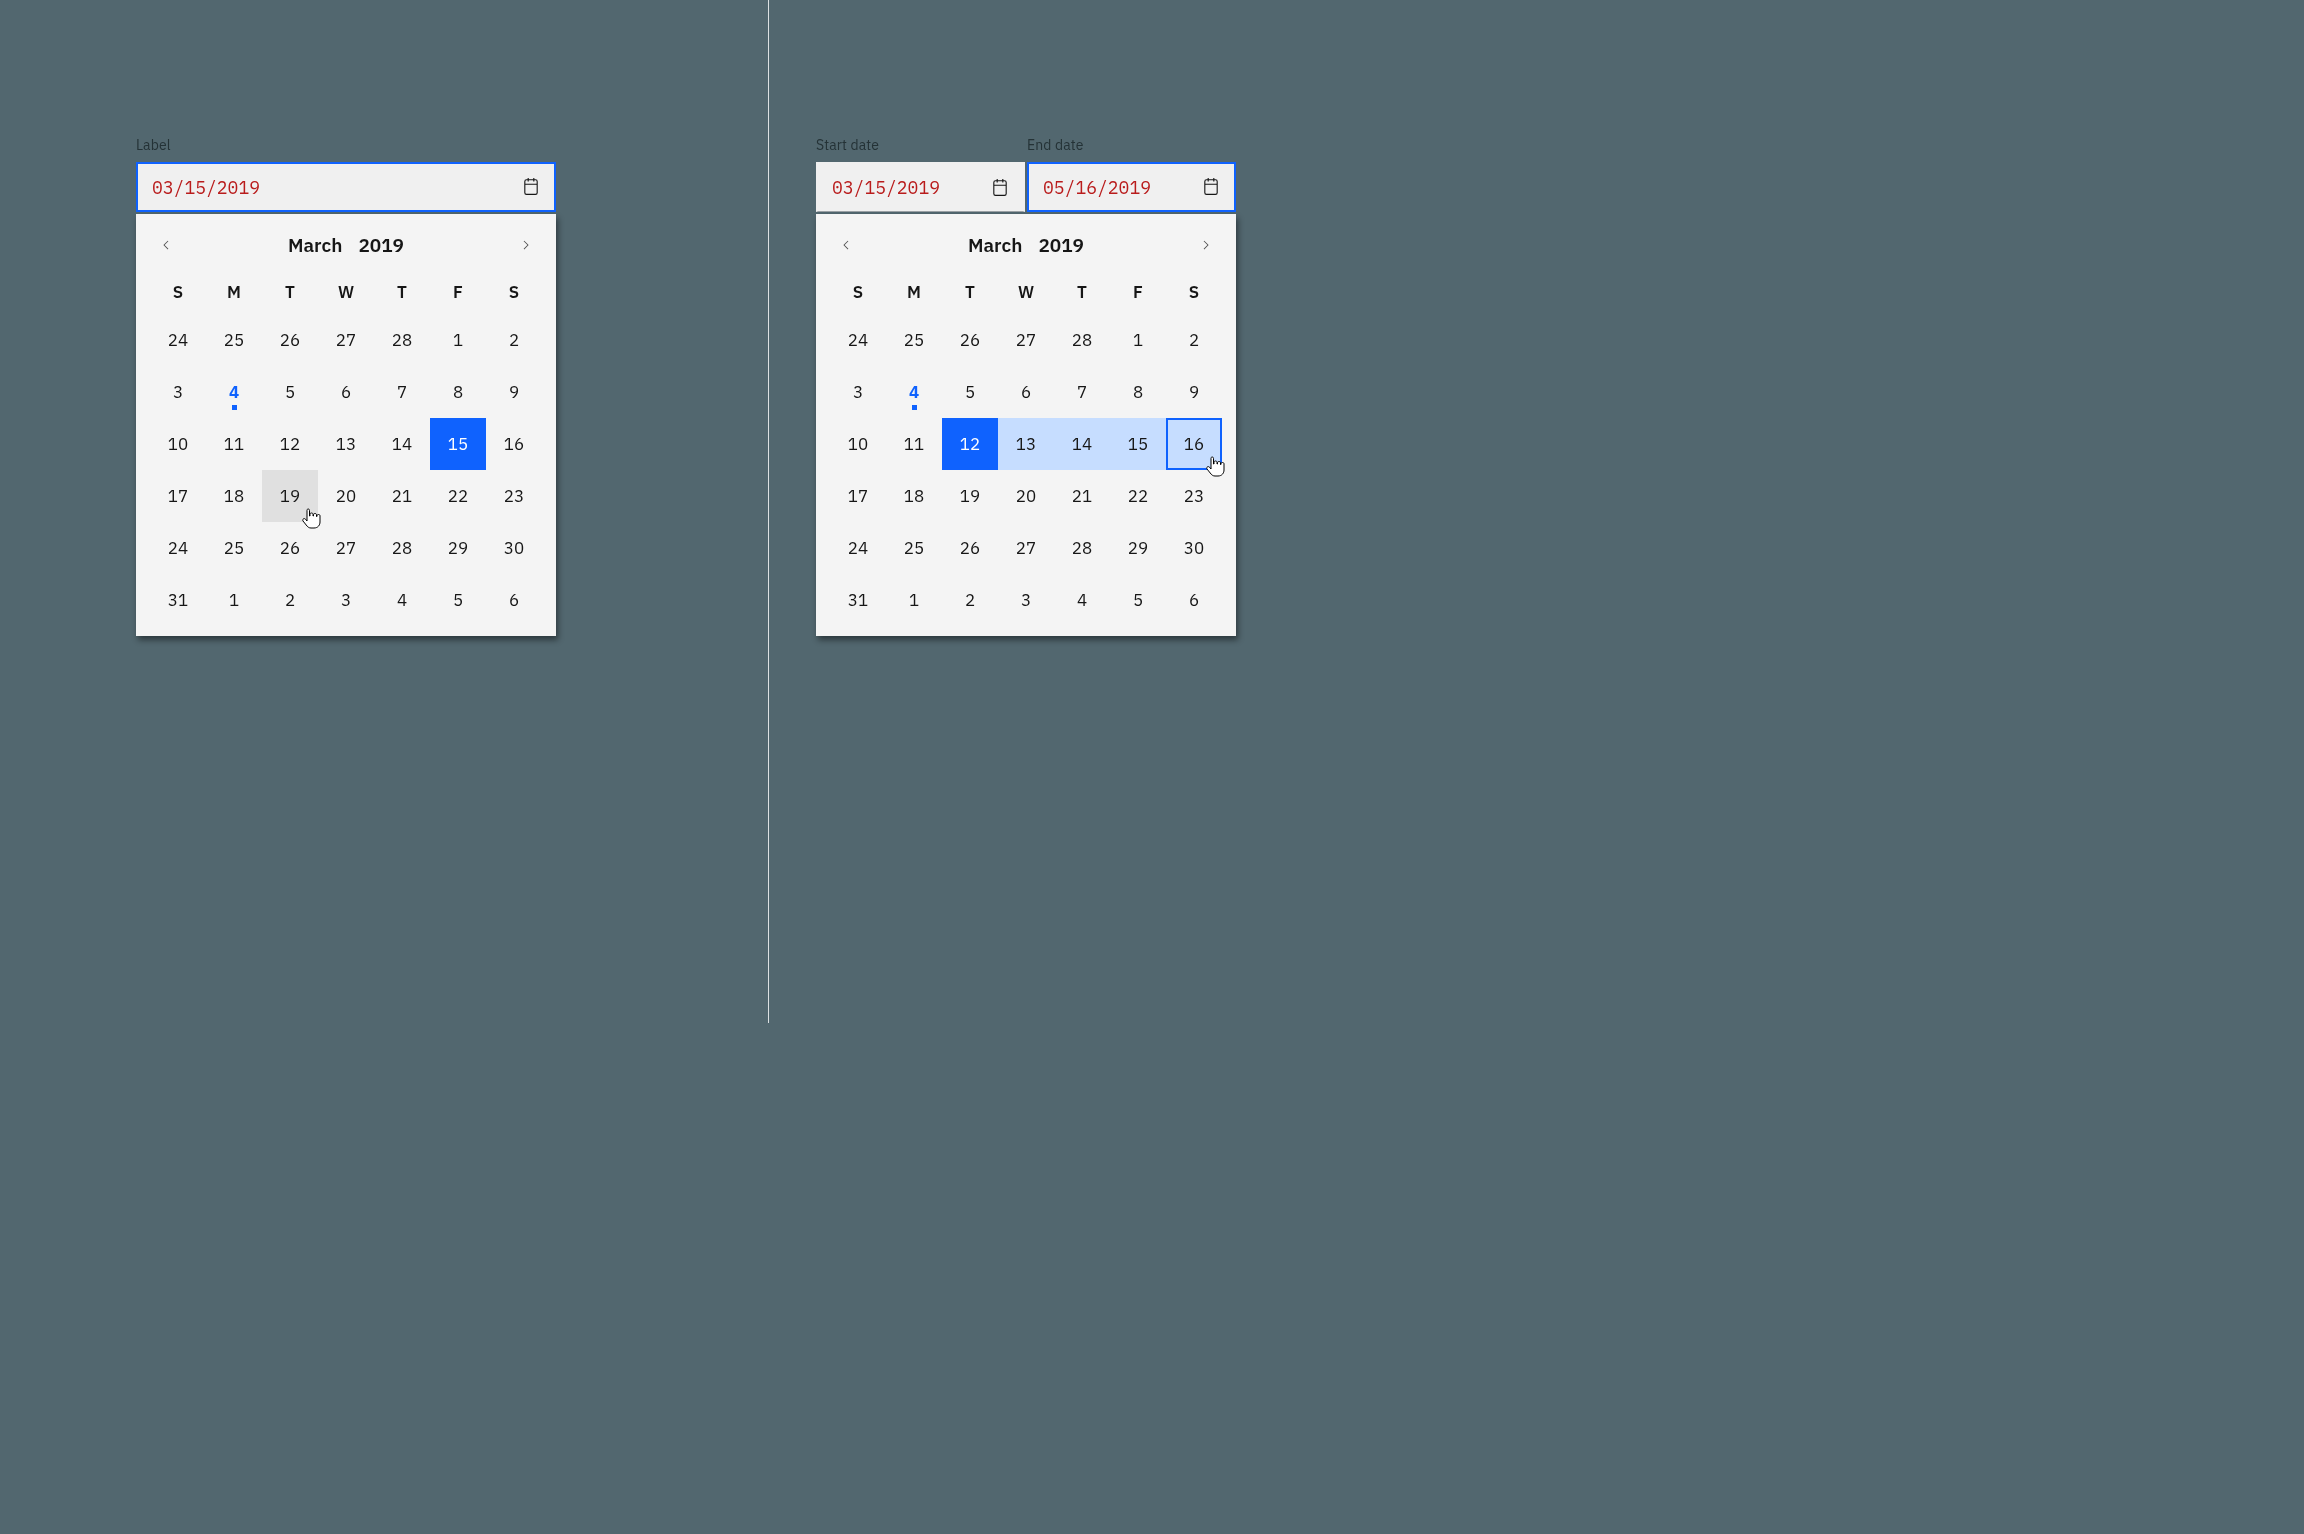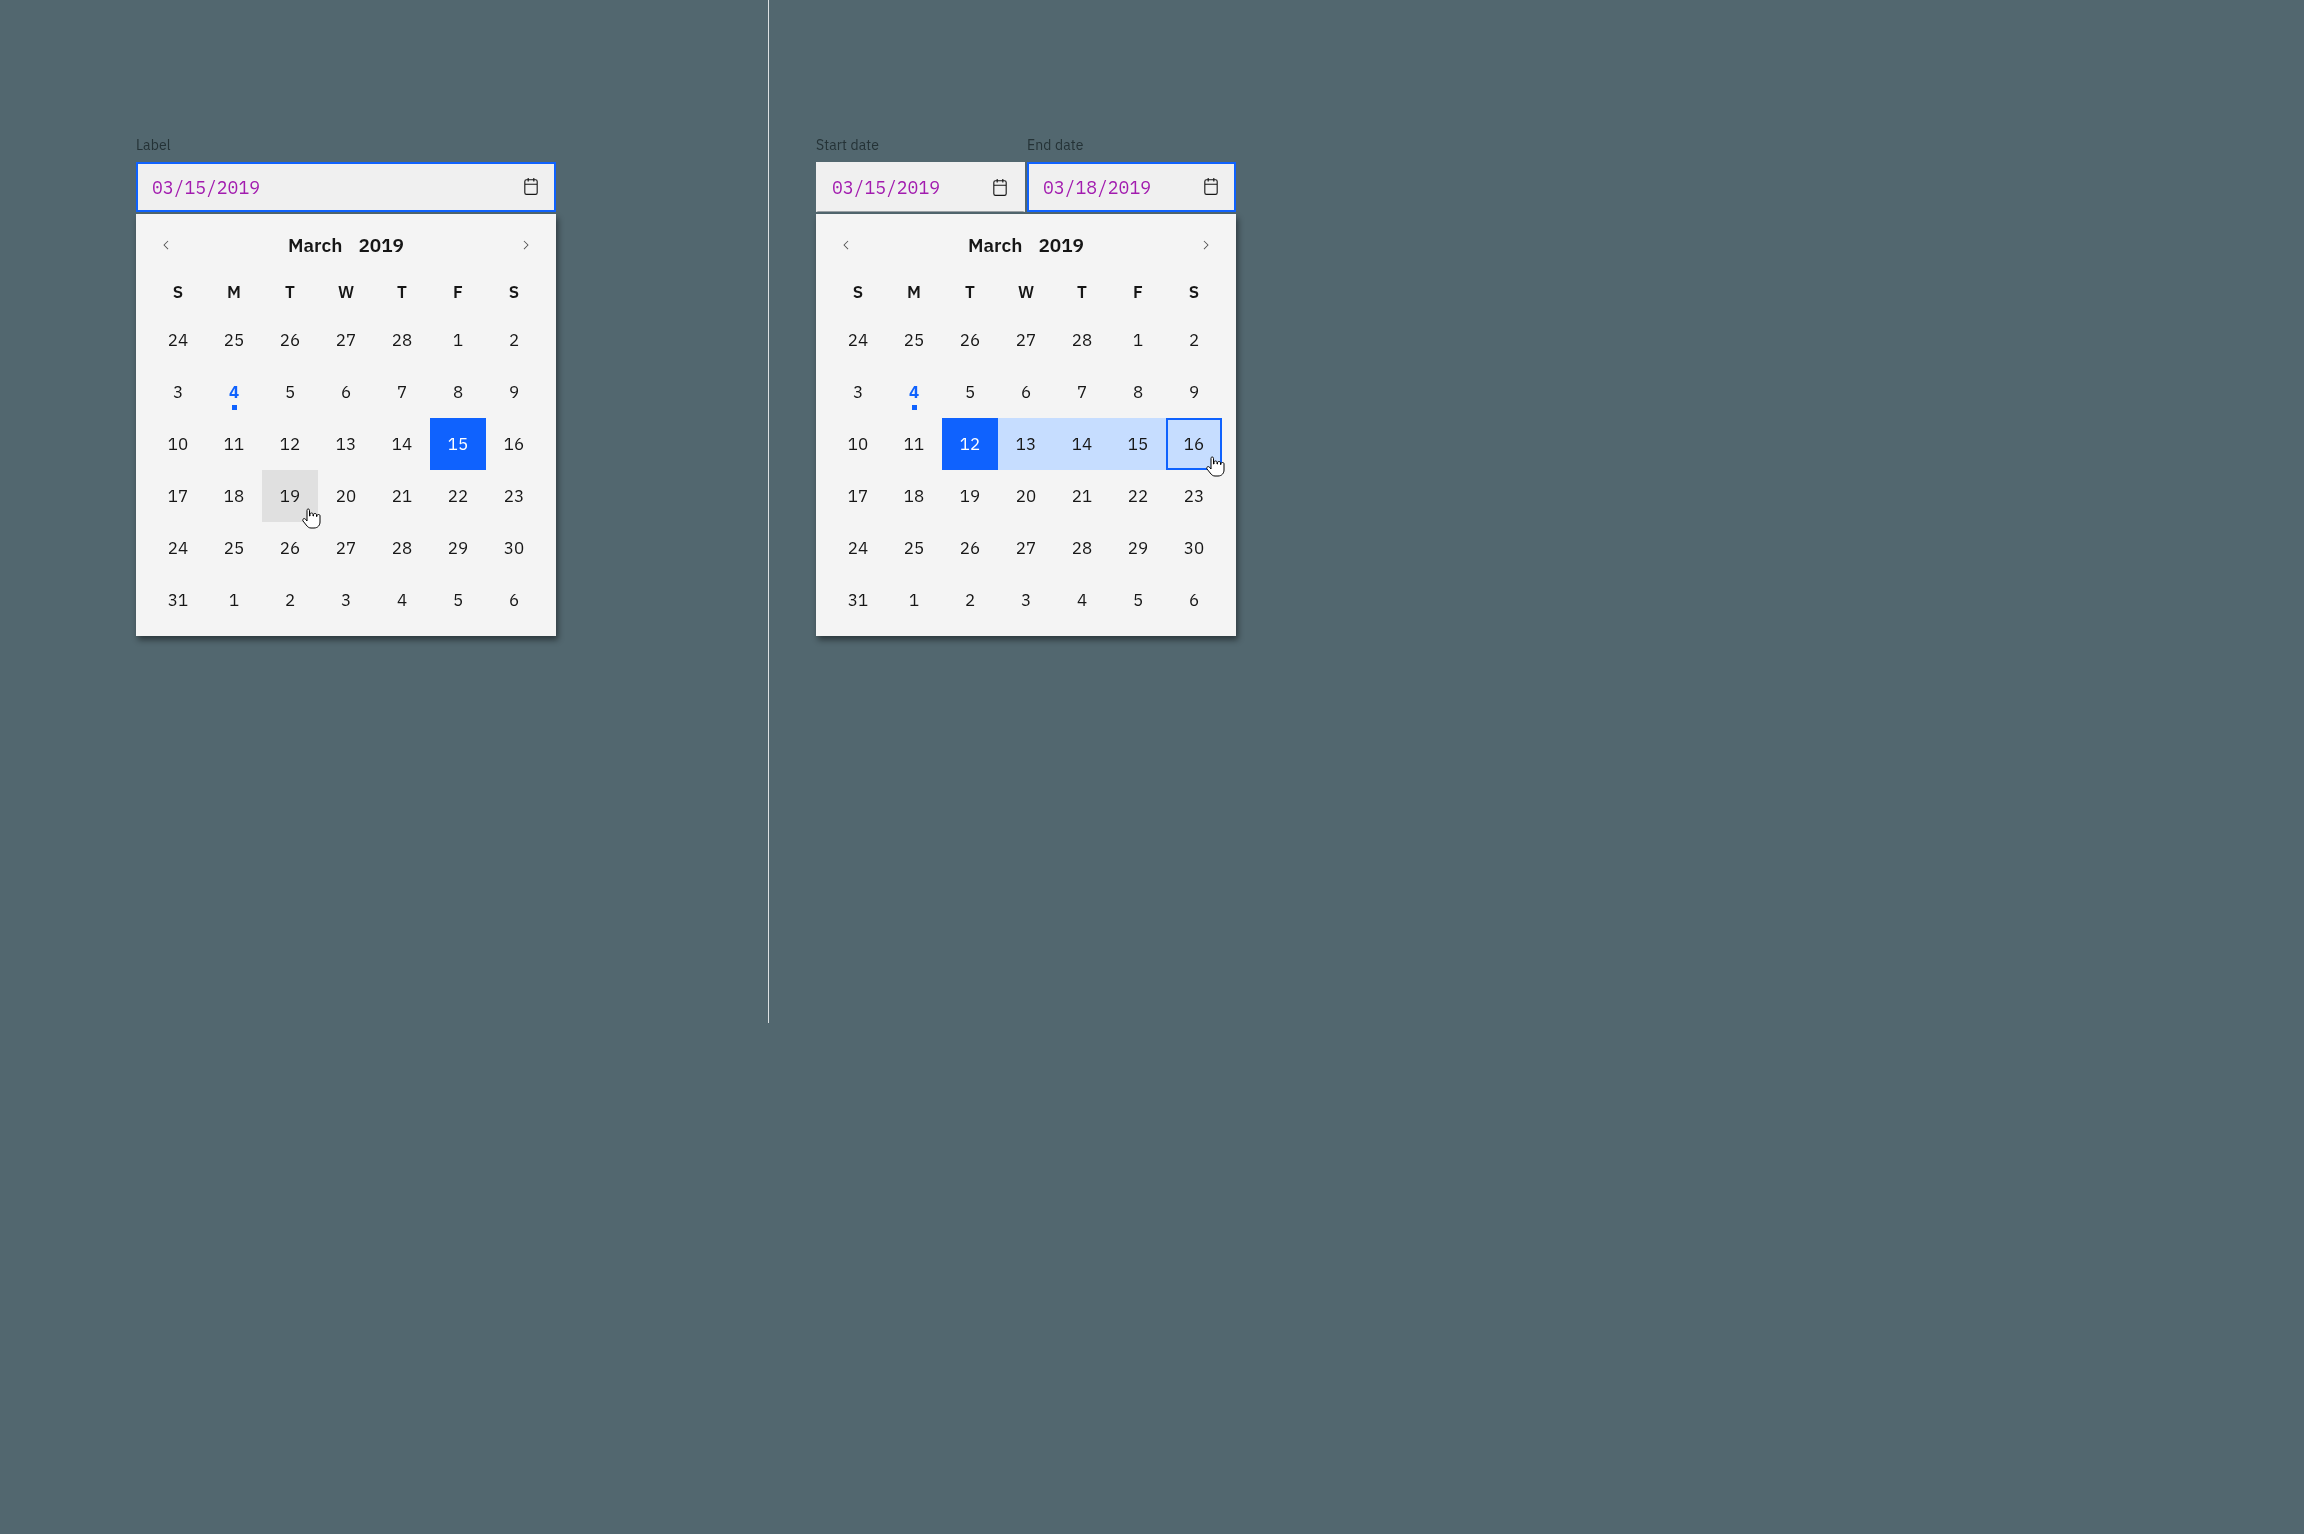--- a/index.html
+++ b/index.html
@@ -36,21 +36,21 @@
     display: flex;
     align-items: center;
     justify-content: space-between;
     height: 50px;
     background: #f0f0f0;
     border: 2px solid transparent;
     border-bottom: 1px solid #9aa0a4;
     padding: 0 14px;
     font-family: "IBM Plex Mono", ui-monospace, Menlo, Consolas, monospace;
     font-size: 18px;
-    color: #a21caf;
+    color: #b91c1c;
     cursor: text;
     flex: 1;
   }
   .date-input.focused {
     border: 2px solid #0f62fe;
     background: #f0f0f0;
   }
   .date-input .cal-icon { width: 18px; height: 18px; flex: none; margin-left: 8px; }
   .calendar {
     margin-top: 2px;
@@ -243,21 +243,21 @@
         <span class="cal-icon">
           <svg viewBox="0 0 16 16" width="18" height="18">
               <path fill="#161616" d="M12 1h-1V0h-1v1H6V0H5v1H4a2 2 0 0 0-2 2v10a2 2 0 0 0 2 2h8a2 2 0 0 0 2-2V3a2 2 0 0 0-2-2zm1 12a1 1 0 0 1-1 1H4a1 1 0 0 1-1-1V6h10v7zm0-8H3V3a1 1 0 0 1 1-1h1v1h1V2h4v1h1V2h1a1 1 0 0 1 1 1v2z"></path>
             </svg>
         </span>
       </div>
     </div>
     <div style="flex:1">
       <div class="field-label">End date</div>
       <div class="date-input focused">
-        <span>03/18/2019</span>
+        <span>05/16/2019</span>
         <span class="cal-icon">
           <svg viewBox="0 0 16 16" width="18" height="18">
               <path fill="#161616" d="M12 1h-1V0h-1v1H6V0H5v1H4a2 2 0 0 0-2 2v10a2 2 0 0 0 2 2h8a2 2 0 0 0 2-2V3a2 2 0 0 0-2-2zm1 12a1 1 0 0 1-1 1H4a1 1 0 0 1-1-1V6h10v7zm0-8H3V3a1 1 0 0 1 1-1h1v1h1V2h4v1h1V2h1a1 1 0 0 1 1 1v2z"></path>
             </svg>
         </span>
       </div>
     </div>
   </div>
 
   <div class="calendar">

